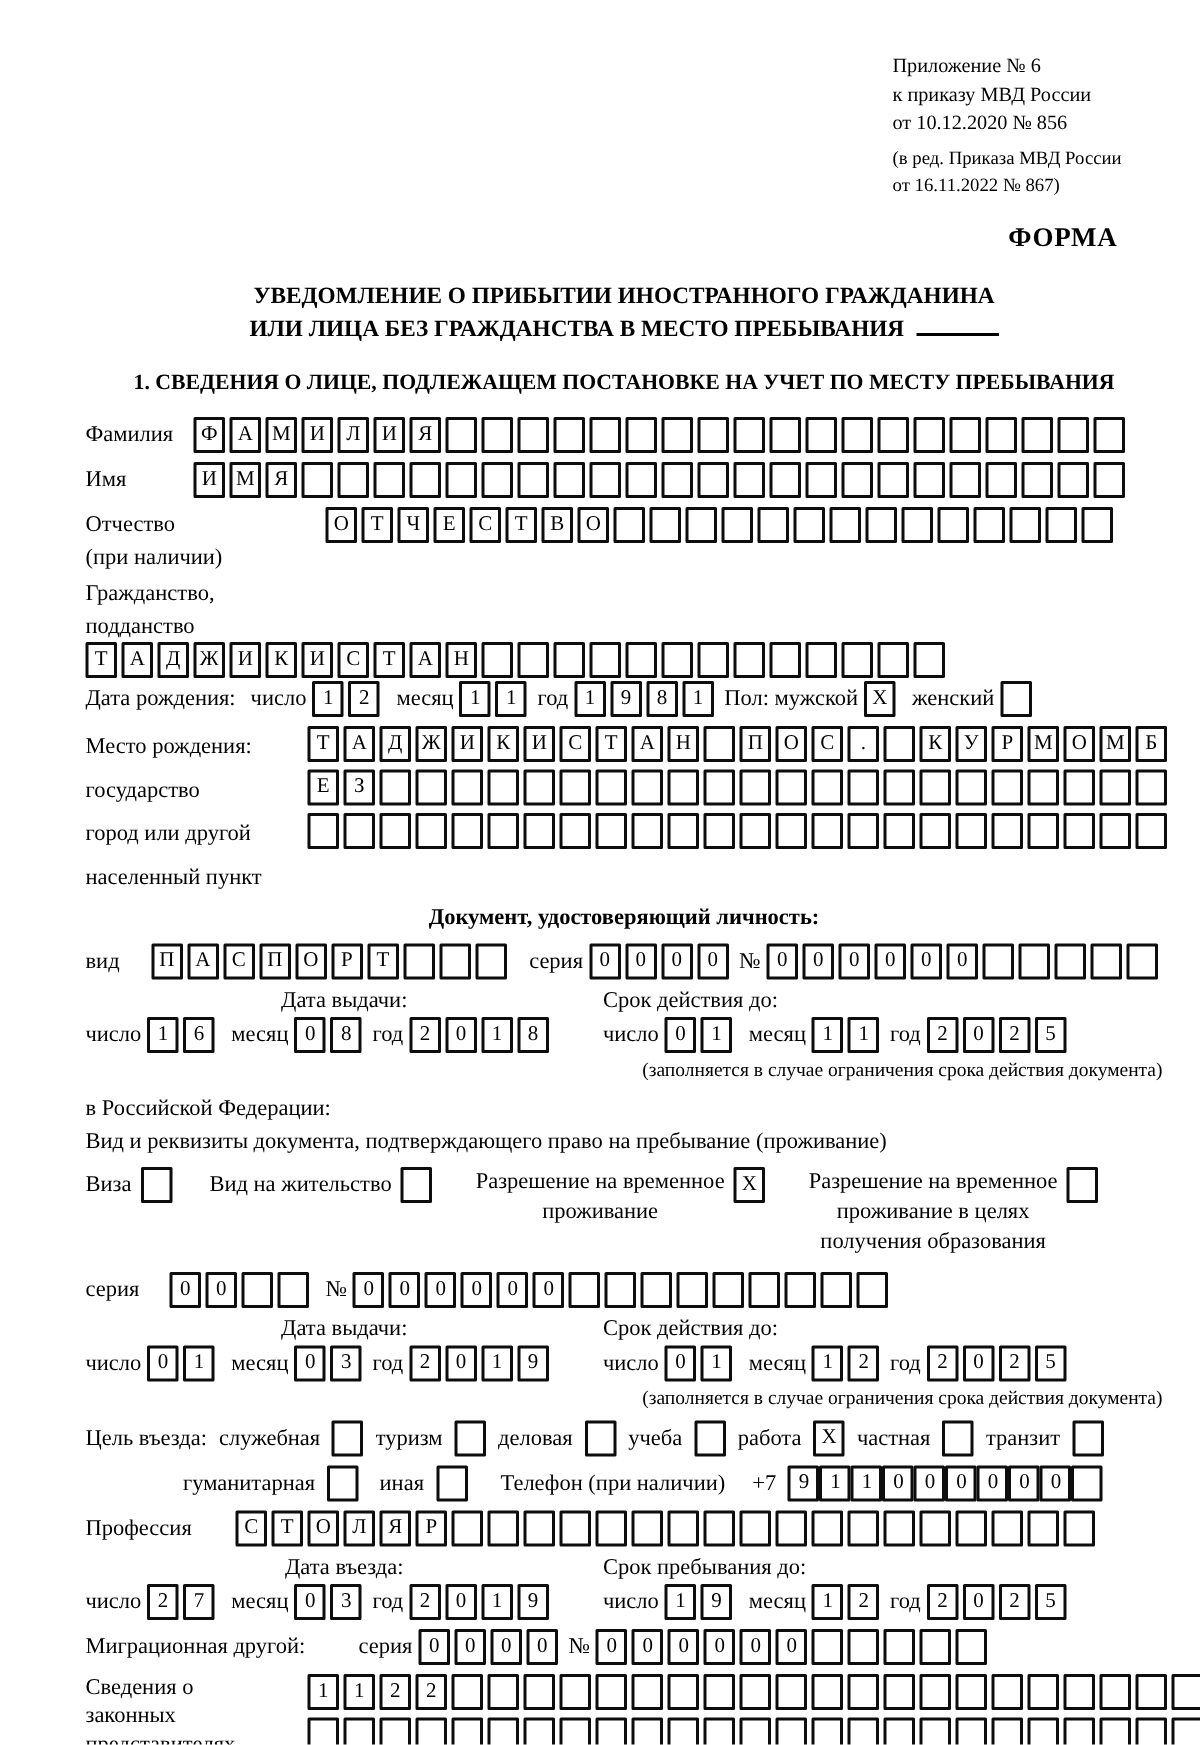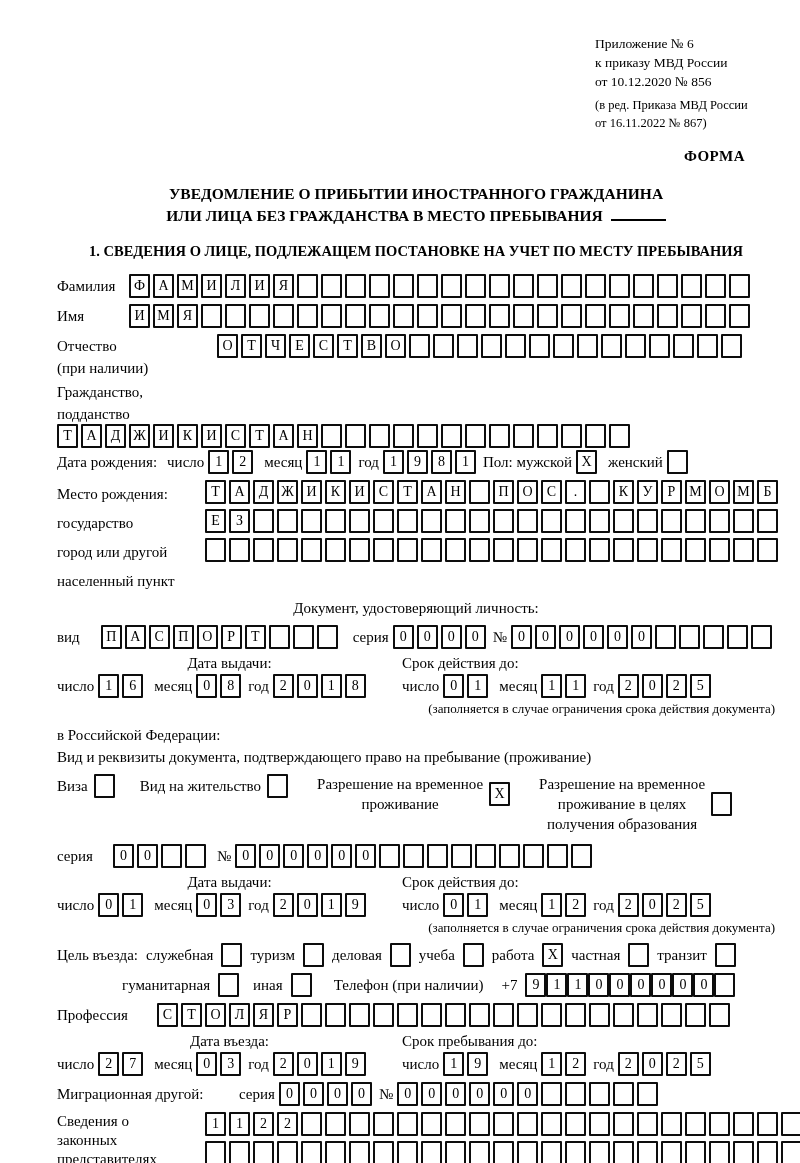--- a/index.html
+++ b/index.html
@@ -4,47 +4,47 @@
 <style>
   html,body{margin:0;padding:0;}
   body{
     width:800px;height:1163px;overflow:hidden;background:#ffffff;color:#000;
     font-family:"Liberation Serif","DejaVu Serif",serif;font-size:15px;
   }
   .page{padding:34px 25px 0 57px;}
   
   .hdr{margin-left:538px;line-height:19px;font-size:13.5px;}
   .hdr .small{font-size:12.5px;line-height:18px;margin-top:5px;}
-  .forma{margin-top:16px;text-align:right;padding-right:30px;font-weight:bold;font-size:15px;letter-spacing:.5px;}
+  .forma{margin-top:16px;text-align:right;padding-right:30px;font-weight:bold;font-size:18px;letter-spacing:.5px;}
   .title{margin-top:18px;text-align:center;font-weight:bold;font-size:15.5px;line-height:22px;}
   .blank-line{display:inline-block;width:55px;border-bottom:2px solid #000;height:12px;margin-left:8px;}
   .sec{margin-top:16px;margin-bottom:14px;text-align:center;font-weight:bold;font-size:14.5px;}
   
   .row{display:flex;align-items:flex-start;margin-bottom:6px;}
   .boxes{display:flex;flex-wrap:nowrap;}
   .box{
     flex:none;width:17px;height:20px;border:2px solid #0d0d0d;border-radius:1px;
     margin-right:3px;text-align:center;line-height:20px;font-size:14px;background:#fff;
   }
   .lbl{flex:none;line-height:24px;}
   .w72{width:72px;}  .w121{width:121px;}  .w160{width:160px;}  .w148{width:148px;}
   .stack{flex:none;line-height:20px;}
   .gap4{margin-right:4px;} .gap8{margin-right:8px;} .gap12{margin-right:12px;}
   .mini-lbl{line-height:24px;margin-right:4px;}
-  .center-bold{text-align:center;font-weight:normal;margin:4px 0 8px 0;}
+  .center-bold{text-align:center;font-weight:bold;margin:4px 0 8px 0;}
   .date-headers{display:flex;margin-bottom:2px;}
   .dh-left{width:345px;text-align:center;}
   .dh-right{flex:1;text-align:left;}
   .date-row{display:flex;margin-bottom:2px;}
   .dg-left{display:flex;align-items:center;width:345px;}
   .dg-right{display:flex;align-items:center;flex:1;}
   .note{ text-align:right;font-size:13px;line-height:18px;margin-bottom:6px;}
   .plain{line-height:22px;}
   .cbrow{display:flex;align-items:flex-start;margin:6px 0 10px 0;}
-  .cbitem{display:flex;align-items:center;}
+  .cbitem{display:flex;align-items:flex-start;}
   .cbitem .box{margin-top:0px;}
   .cb-lbl{line-height:24px;margin-right:6px;}
   .cb-multi{text-align:center;line-height:20px;margin-right:6px;}
   .purpose-row{display:flex;align-items:center;margin-bottom:6px;}
   .purpose-row .box{margin-right:0;}
   .pgap{margin-right:8px;}
   .reps{display:flex;align-items:flex-start;}
   .reps-lbl{flex:none;width:148px;line-height:19px;}
   .reps-right{flex:1;}
 </style>

